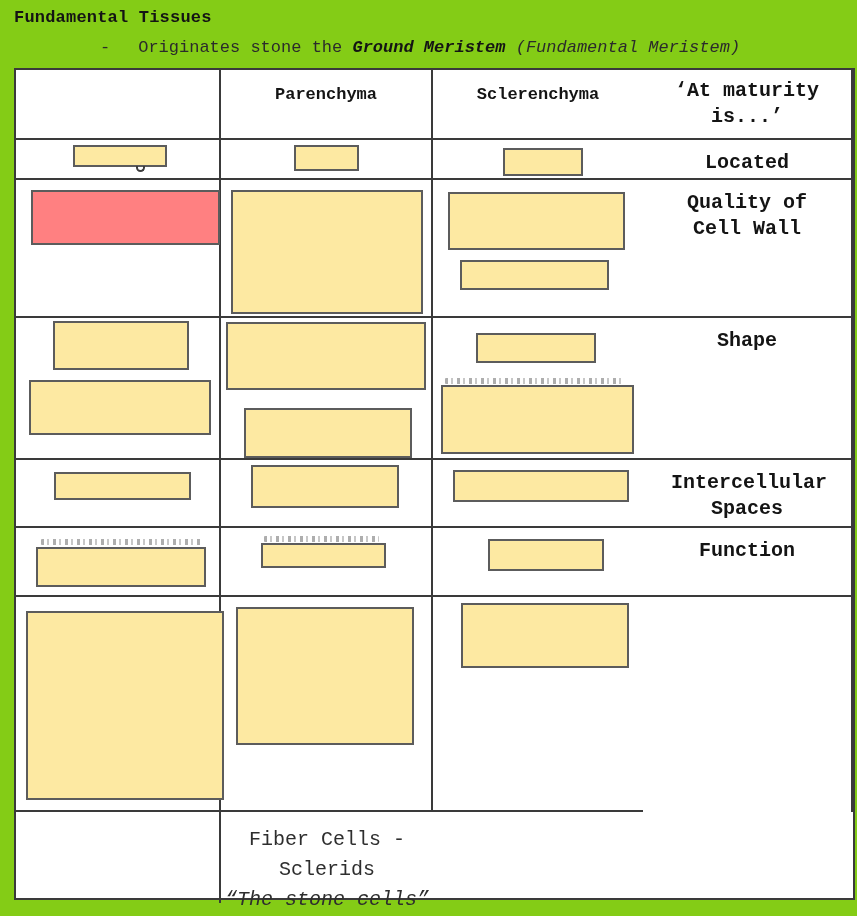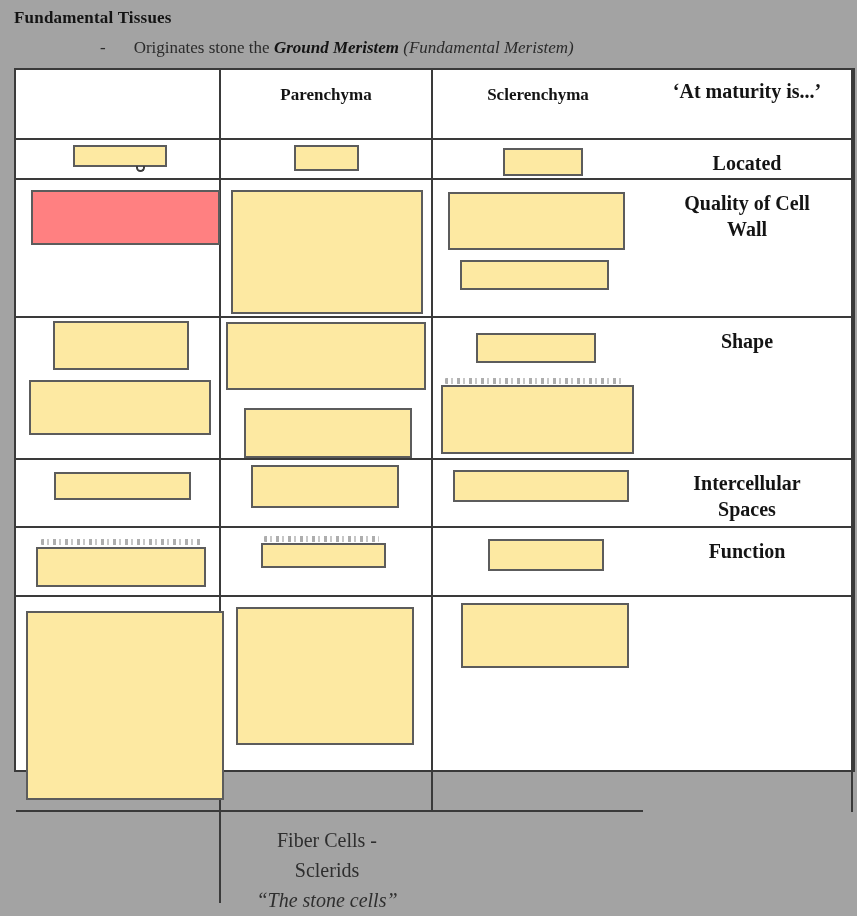--- a/index.html
+++ b/index.html
@@ -1,33 +1,33 @@
 <!DOCTYPE html>
 <html style="--highlight-yellow: #FDE9A2; --highlight-red: #FF8081; --box-border: #5c5c5c; --table-border: #3a3a3a;"><head>
 <meta charset="utf-8">
 <style>
   html,body { margin:0; padding:0; background:#fff; }
   .page {
-    position:relative; width:857px; height:916px; background:#a3a3a3;
-    font-family:Liberation Serif, serif; color:#1f1f1f;
+    position:relative; width:857px; height:916px; background:#84cc16;
+    font-family:Liberation Mono, monospace; color:#1f1f1f;
     overflow:hidden;
   }
   .doc-title {
     position:absolute; left:14px; top:8px;
     font-size:17px; font-weight:bold; letter-spacing:.2px; color:#141414;
   }
   .bullet-line {
     position:absolute; left:100px; top:38px;
     font-size:17px; color:#2b2b2b; display:flex; gap:28px; align-items:baseline;
   }
   .bullet-line .emph { font-weight:bold; font-style:italic; color:#141414; }
   .bullet-line .paren { font-style:italic; }
 
   .tbl {
-    position:absolute; left:14px; top:68px; width:841px; height:704px;
+    position:absolute; left:14px; top:68px; width:841px; height:832px;
     box-sizing:border-box; border:2px solid var(--table-border,#3a3a3a);
     display:grid;
     grid-template-columns:205px 212px 210px 210px;
     grid-template-rows:70px 40px 138px 142px 68px 69px 215px 91px;
     background:#fff;
   }
   .cell {
     position:relative; box-sizing:border-box;
     border-right:2px solid var(--table-border,#3a3a3a);
     border-bottom:2px solid var(--table-border,#3a3a3a);

